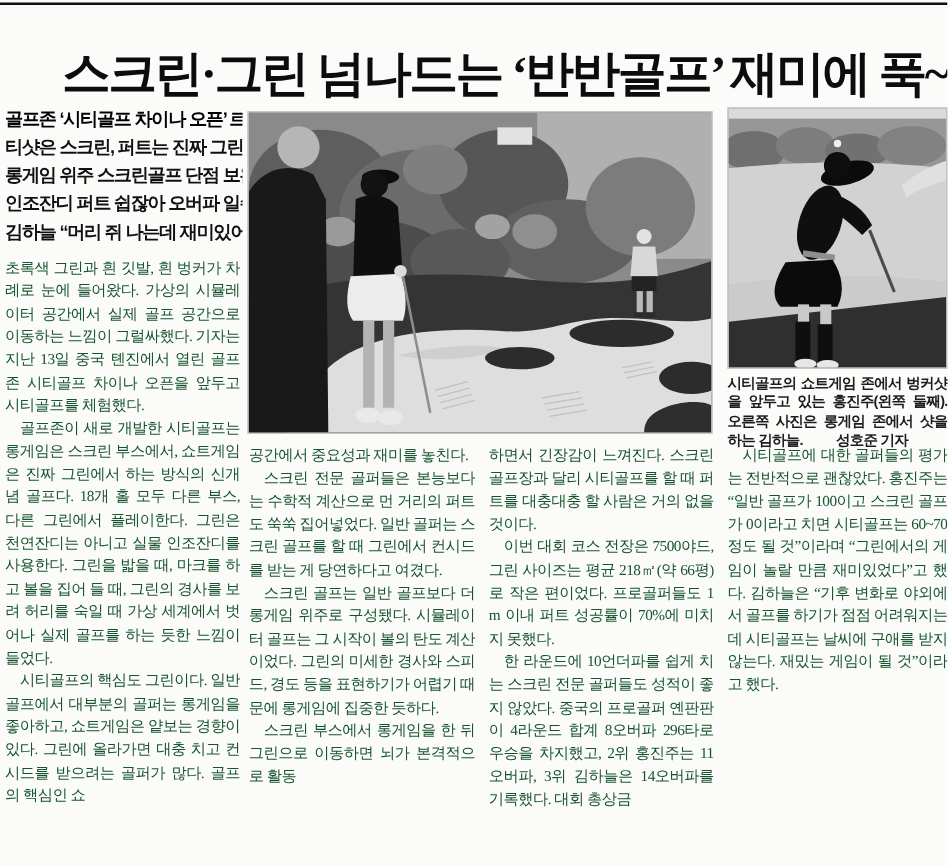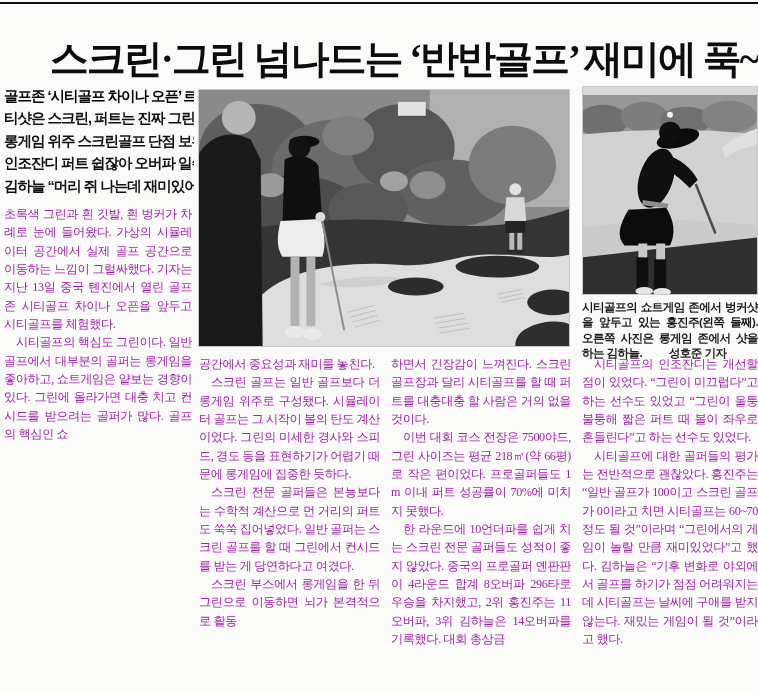--- a/index.html
+++ b/index.html
@@ -7,21 +7,21 @@
   .page{position:relative;width:758px;height:693px;overflow:hidden;background:#fbfbf9;color:#161616;}
   .top-rule{position:absolute;left:0;top:2px;width:758px;height:2px;background:#101010;}
   .headline{position:absolute;left:0;top:6px;width:758px;text-align:right;
     font-family:"Liberation Serif","DejaVu Serif",serif;font-weight:700;font-size:39px;
     letter-spacing:-2px;color:#0c0c0c;white-space:nowrap;overflow:hidden;}
   .deck{position:absolute;left:4px;top:85px;width:190px;}
   .deck p{margin:0;white-space:nowrap;overflow:hidden;font-size:14.5px;line-height:22.4px;
     font-weight:700;color:#111;letter-spacing:-1px;}
   .deck p.kicker{font-weight:800;color:#000;}
   .bodycol{position:absolute;font-family:"Liberation Serif","DejaVu Serif",serif;
-    font-size:12.2px;line-height:18.35px;text-align:justify;color:#a21caf;
+    font-size:12.2px;line-height:18.35px;text-align:justify;color:#14532d;
     word-break:break-all;overflow:hidden;letter-spacing:-0.4px;}
   .bodycol p{margin:0;}
   .bodycol p.ind{text-indent:12px;}
   .col1{left:4px;top:205px;width:188px;height:482px;}
   .col2{left:199px;top:355px;width:181px;height:332px;}
   .col3{left:391px;top:355px;width:180px;height:332px;}
   .col4{left:582px;top:355px;width:176px;height:332px;}
   .photo{position:absolute;border:1px solid #c9c9c6;box-sizing:border-box;background:#a9a9a9;}
   .photo-main{left:198px;top:89px;width:372px;height:258px;}
   .photo-right{left:582px;top:86px;width:176px;height:209px;}
@@ -146,35 +146,35 @@
     </svg>
   </div>
 
   <div class="caption">
     <span>시티골프의 쇼트게임 존에서 벙커샷을 앞두고 있는 홍진주(왼쪽 둘째). 오른쪽 사진은 롱게임 존에서 샷을 하는 김하늘.</span>
     <span class="credit">성호준 기자</span>
   </div>
 
   <div class="bodycol col1">
     <p>초록색 그린과 흰 깃발, 흰 벙커가 차례로 눈에 들어왔다. 가상의 시뮬레이터 공간에서 실제 골프 공간으로 이동하는 느낌이 그럴싸했다. 기자는 지난 13일 중국 톈진에서 열린 골프존 시티골프 차이나 오픈을 앞두고 시티골프를 체험했다.</p>
+    <p class="ind">골프존이 새로 개발한 시티골프는 롱게임은 스크린 부스에서, 쇼트게임은 진짜 그린에서 하는 방식의 신개념 골프다. 18개 홀 모두 다른 부스, 다른 그린에서 플레이한다. 그린은 천연잔디는 아니고 실물 인조잔디를 사용한다. 그린을 밟을 때, 마크를 하고 볼을 집어 들 때, 그린의 경사를 보려 허리를 숙일 때 가상 세계에서 벗어나 실제 골프를 하는 듯한 느낌이 들었다.</p>
     <p class="ind">시티골프의 핵심도 그린이다. 일반 골프에서 대부분의 골퍼는 롱게임을 좋아하고, 쇼트게임은 얕보는 경향이 있다. 그린에 올라가면 대충 치고 컨시드를 받으려는 골퍼가 많다. 골프의 핵심인 쇼</p>
   </div>
 
   <div class="bodycol col2">
     <p>공간에서 중요성과 재미를 놓친다.</p>
+    <p class="ind">스크린 전문 골퍼들은 본능보다는 수학적 계산으로 먼 거리의 퍼트도 쑥쑥 집어넣었다. 일반 골퍼는 스크린 골프를 할 때 그린에서 컨시드를 받는 게 당연하다고 여겼다.</p>
     <p class="ind">스크린 골프는 일반 골프보다 더 롱게임 위주로 구성됐다. 시뮬레이터 골프는 그 시작이 볼의 탄도 계산이었다. 그린의 미세한 경사와 스피드, 경도 등을 표현하기가 어렵기 때문에 롱게임에 집중한 듯하다.</p>
-    <p class="ind">스크린 전문 골퍼들은 본능보다는 수학적 계산으로 먼 거리의 퍼트도 쑥쑥 집어넣었다. 일반 골퍼는 스크린 골프를 할 때 그린에서 컨시드를 받는 게 당연하다고 여겼다.</p>
     <p class="ind">스크린 부스에서 롱게임을 한 뒤 그린으로 이동하면 뇌가 본격적으로 활동</p>
   </div>
 
   <div class="bodycol col3">
     <p>하면서 긴장감이 느껴진다. 스크린 골프장과 달리 시티골프를 할 때 퍼트를 대충대충 할 사람은 거의 없을 것이다.</p>
     <p class="ind">이번 대회 코스 전장은 7500야드, 그린 사이즈는 평균 218㎡(약 66평)로 작은 편이었다. 프로골퍼들도 1m 이내 퍼트 성공률이 70%에 미치지 못했다.</p>
     <p class="ind">한 라운드에 10언더파를 쉽게 치는 스크린 전문 골퍼들도 성적이 좋지 않았다. 중국의 프로골퍼 옌판판이 4라운드 합계 8오버파 296타로 우승을 차지했고, 2위 홍진주는 11오버파, 3위 김하늘은 14오버파를 기록했다. 대회 총상금</p>
   </div>
 
   <div class="bodycol col4">
-    <p class="ind">시티골프의 인조잔디는 개선할 점이 있었다. “그린이 미끄럽다”고 하는 선수도 있었고 “그린이 울퉁불퉁해 짧은 퍼트 때 볼이 좌우로 흔들린다”고 하는 선수도 있었다.</p>
     <p class="ind">시티골프에 대한 골퍼들의 평가는 전반적으로 괜찮았다. 홍진주는 “일반 골프가 100이고 스크린 골프가 0이라고 치면 시티골프는 60~70 정도 될 것”이라며 “그린에서의 게임이 놀랄 만큼 재미있었다”고 했다. 김하늘은 “기후 변화로 야외에서 골프를 하기가 점점 어려워지는데 시티골프는 날씨에 구애를 받지 않는다. 재밌는 게임이 될 것”이라고 했다.</p>
 
   </div>
 
 </div>
 
 </body></html>

